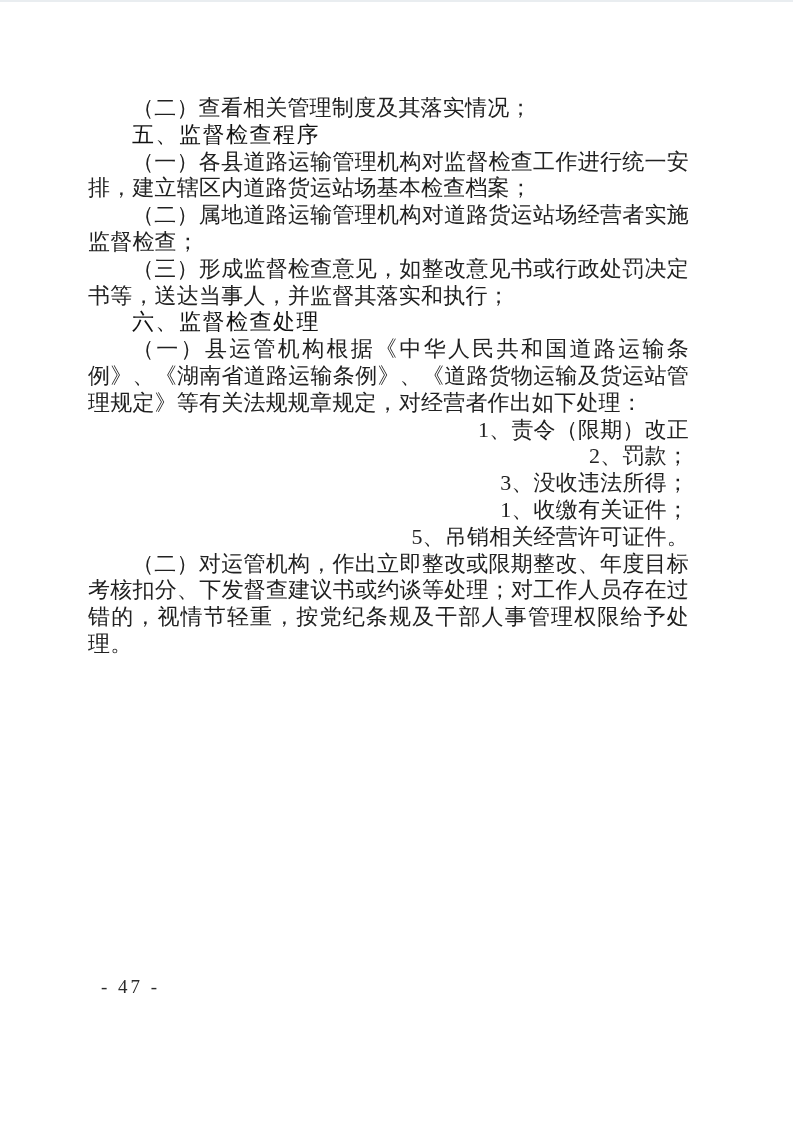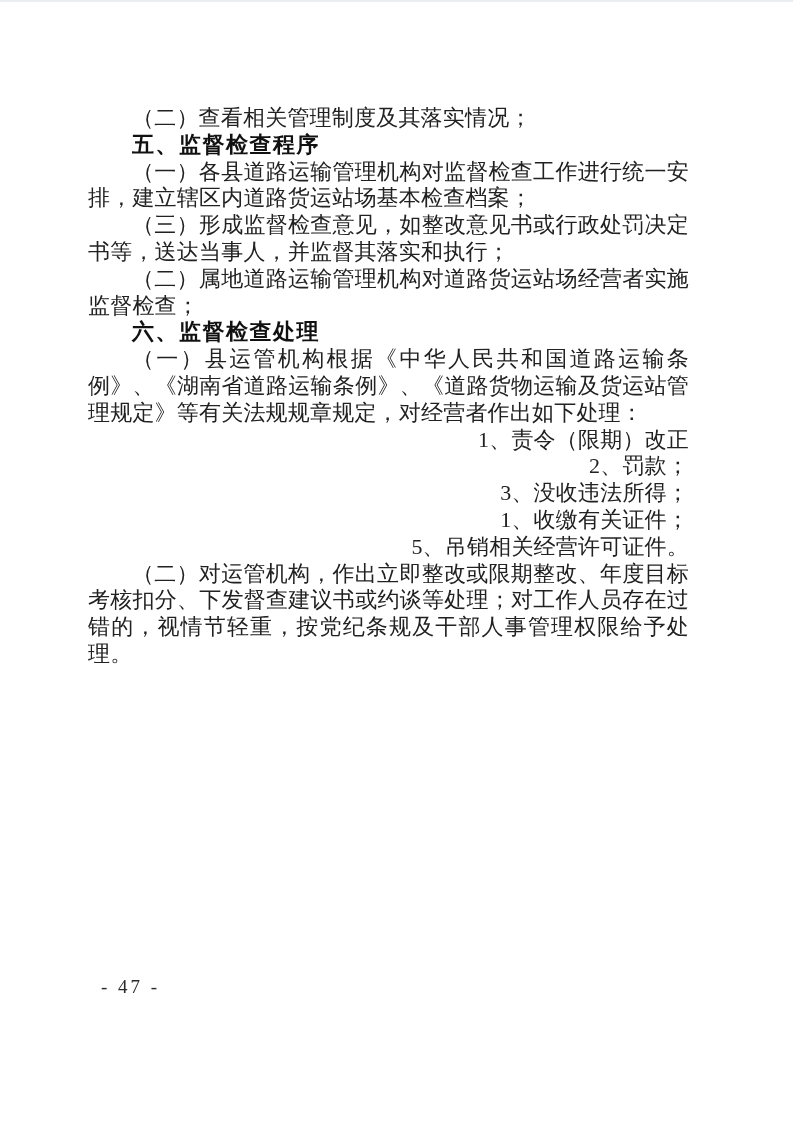--- a/index.html
+++ b/index.html
@@ -13,34 +13,34 @@
   }
   .page-top-edge {
     position: absolute;
     top: 0; left: 0; right: 0;
     height: 2px;
     background: #e9edf0;
   }
   .doc-body {
     position: absolute;
     left: 88px;
-    top: 105px;
+    top: 95px;
     width: 601px;
     font-size: 22px;
     line-height: 26.8px;
     letter-spacing: 0.2px;
   }
   .para {
     text-indent: 2em;
     text-align: justify;
   }
   .heading {
     text-indent: 2em;
     font-family: "Liberation Sans", "DejaVu Sans", sans-serif;
-    font-weight: 700;
+    font-weight: 400;
     letter-spacing: 1.5px;
     color: #111;
   }
   .list-item {
     text-indent: 1.7em;
     text-align: right;
   }
   .page-footer {
     position: absolute;
     left: 101px;
@@ -53,22 +53,22 @@
 </style>
 </head>
 <body>
 
 <div class="page-top-edge"></div>
 
 <div class="doc-body">
   <div class="para">（二）查看相关管理制度及其落实情况；</div>
   <div class="heading">五、监督检查程序</div>
   <div class="para">（一）各县道路运输管理机构对监督检查工作进行统一安排，建立辖区内道路货运站场基本检查档案；</div>
+  <div class="para">（二）属地道路运输管理机构对道路货运站场经营者实施监督检查；</div>
   <div class="para">（三）形成监督检查意见，如整改意见书或行政处罚决定书等，送达当事人，并监督其落实和执行；</div>
-  <div class="para">（二）属地道路运输管理机构对道路货运站场经营者实施监督检查；</div>
   <div class="heading">六、监督检查处理</div>
   <div class="para">（一）县运管机构根据《中华人民共和国道路运输条例》、《湖南省道路运输条例》、《道路货物运输及货运站管理规定》等有关法规规章规定，对经营者作出如下处理：</div>
   <div class="list-item">1、责令（限期）改正</div>
   <div class="list-item">2、罚款；</div>
   <div class="list-item">3、没收违法所得；</div>
   <div class="list-item">1、收缴有关证件；</div>
   <div class="list-item">5、吊销相关经营许可证件。</div>
   <div class="para">（二）对运管机构，作出立即整改或限期整改、年度目标考核扣分、下发督查建议书或约谈等处理；对工作人员存在过错的，视情节轻重，按党纪条规及干部人事管理权限给予处理。</div>
 </div>
 

